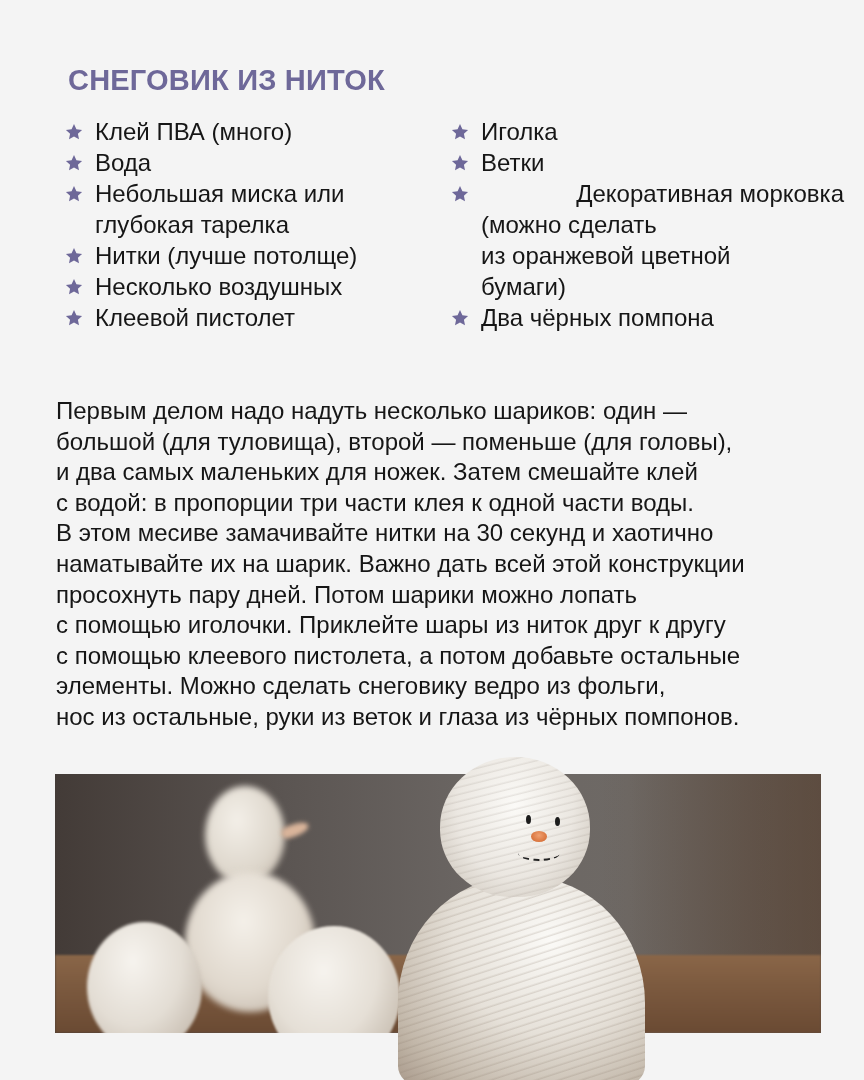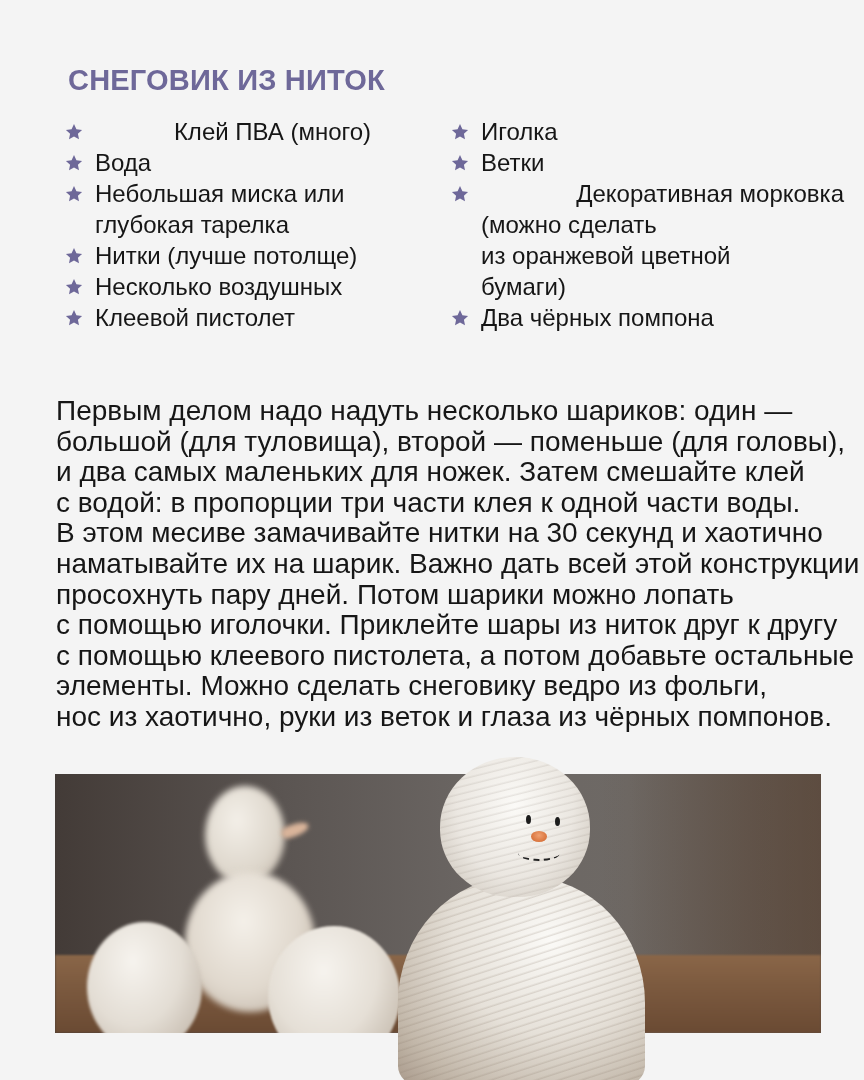--- a/index.html
+++ b/index.html
@@ -55,21 +55,21 @@
     width: 20px;
     height: 20px;
   }
   .star svg { display: block; width: 20px; height: 20px; }
   .body-text {
     position: absolute;
     left: 56px;
     top: 396px;
     width: 790px;
     margin: 0;
-    font-size: 28px;
+    font-size: 24px;
     line-height: 30.6px;
     color: #161616;
   }
   .body-text span { display: block; white-space: nowrap; }
 
   
   .photo {
     position: absolute;
     left: 55px;
     top: 774px;
@@ -179,21 +179,21 @@
 <h1 class="title">СНЕГОВИК ИЗ НИТОК</h1>
 
 <div class="materials">
   <ul class="col-left">
     <li>
         <span class="star">
           <svg viewBox="0 0 24 24">
             <path fill="#6e6899" d="M12 2.5l2.9 6.2 6.8.8-5 4.6 1.3 6.7L12 17.5l-6 3.3 1.3-6.7-5-4.6 6.8-.8z"></path>
           </svg>
         </span>
-        <span style="display: block; text-align: center;">Клей ПВА (много)</span>
+        <span style="display: block;">Клей ПВА (много)</span>
       </li>
     <li>
         <span class="star">
           <svg viewBox="0 0 24 24">
             <path fill="#6e6899" d="M12 2.5l2.9 6.2 6.8.8-5 4.6 1.3 6.7L12 17.5l-6 3.3 1.3-6.7-5-4.6 6.8-.8z"></path>
           </svg>
         </span>
         <span style="display: block;">Вода</span>
       </li>
     <li>
@@ -273,21 +273,21 @@
     <span>Первым делом надо надуть несколько шариков: один —</span>
     <span>большой (для туловища), второй — поменьше (для головы),</span>
     <span>и два самых маленьких для ножек. Затем смешайте клей</span>
     <span>с водой: в пропорции три части клея к одной части воды.</span>
     <span>В этом месиве замачивайте нитки на 30 секунд и хаотично</span>
     <span>наматывайте их на шарик. Важно дать всей этой конструкции</span>
     <span>просохнуть пару дней. Потом шарики можно лопать</span>
     <span>с помощью иголочки. Приклейте шары из ниток друг к другу</span>
     <span>с помощью клеевого пистолета, а потом добавьте остальные</span>
     <span>элементы. Можно сделать снеговику ведро из фольги,</span>
-    <span>нос из хаотично, руки из веток и глаза из чёрных помпонов.</span>
+    <span>нос из остальные, руки из веток и глаза из чёрных помпонов.</span>
   </p>
 
 <div class="photo">
   <div class="glow"></div>
   <div class="table"></div>
   <div class="blob bg-snow-head"></div>
   <div class="blob bg-snow-nose"></div>
   <div class="blob bg-snow-body"></div>
   <div class="blob ball-left"></div>
   <div class="blob ball-mid"></div>

